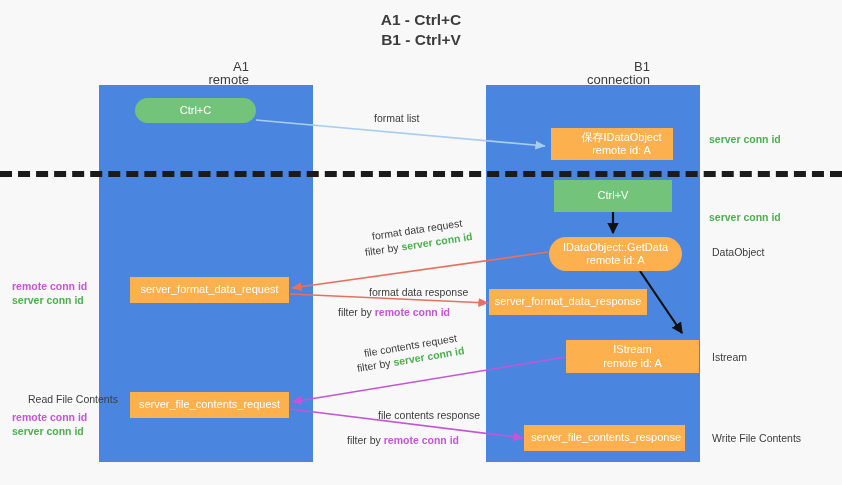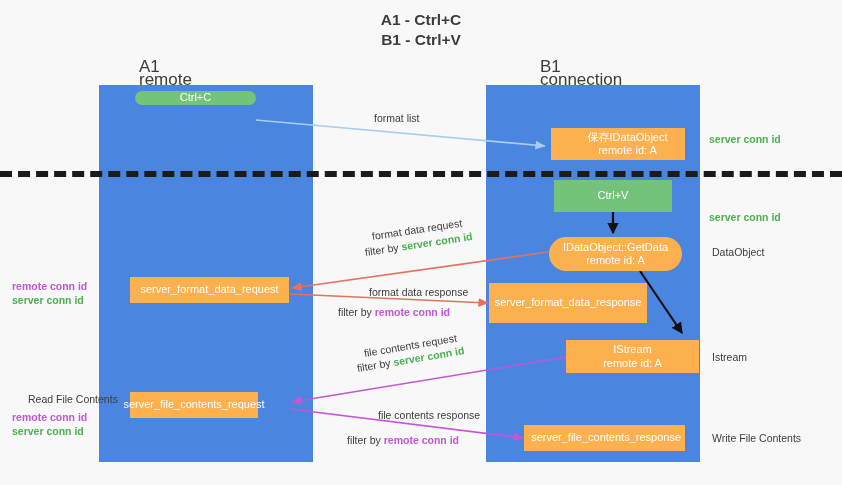--- a/index.html
+++ b/index.html
@@ -23,23 +23,23 @@
     width: 842px;
     height: 485px;
     pointer-events: none;
   }
   .lane {
     position: absolute;
     background: #4a86e0;
   }
   .lane-head {
     position: absolute;
-    text-align: left;
-    color: #3c3c3c;
-    font-size: 17px;
+    text-align: right;
+    color: #3c3c3c;
+    font-size: 13px;
     line-height: 13px;
   }
   .title {
     position: absolute;
     text-align: center;
     color: #3c3c3c;
     font-size: 15.5px;
     line-height: 20px;
   }
   .node {
@@ -137,25 +137,25 @@
 
     <line x1="290" y1="294" x2="488" y2="303" stroke="#e8705f" stroke-width="1.6" marker-end="url(#ah-red)"></line>
 
     <line x1="566" y1="357" x2="292" y2="402" stroke="#c455d6" stroke-width="1.6" marker-end="url(#ah-mag)"></line>
 
     <line x1="290" y1="409" x2="523" y2="438" stroke="#c455d6" stroke-width="1.6" marker-end="url(#ah-mag)"></line>
   </svg>
 
   <div class="divider" style="top:171px;"></div>
 
-  <div class="node green" style="left:135px; top:91px; width:121px; height:14px;border-radius:14px;">
+  <div class="node green" style="left:135px; top:98px; width:121px; height:25px;border-radius:14px;">
     <div>Ctrl+C</div>
   </div>
 
-  <div class="node orange" style="left:551px; top:128px; width:134px; height:32px;padding-left:23px;">
+  <div class="node orange" style="left:551px; top:128px; width:122px; height:32px;padding-left:23px;">
     <div>保存IDataObject</div>
     <div>remote id: A</div>
   </div>
 
   <div class="node green" style="left:554px; top:180px; width:118px; height:32px;">
     <div>Ctrl+V</div>
   </div>
 
   <div class="node orange" style="left:549px; top:237px; width:133px; height:34px;border-radius:17px;">
     <div>IDataObject::GetData</div>
@@ -164,25 +164,25 @@
 
   <div class="node orange" style="left:566px; top:340px; width:133px; height:33px;">
     <div>IStream</div>
     <div>remote id: A</div>
   </div>
 
   <div class="node orange" style="left:130px; top:277px; width:159px; height:26px;">
     <div>server_format_data_request</div>
   </div>
 
-  <div class="node orange" style="left:489px; top:283px; width:158px; height:40px;">
+  <div class="node orange" style="left:489px; top:289px; width:158px; height:26px;">
     <div>server_format_data_response</div>
   </div>
 
-  <div class="node orange" style="left:130px; top:392px; width:128px; height:26px;">
+  <div class="node orange" style="left:130px; top:392px; width:159px; height:26px;">
     <div>server_file_contents_request</div>
   </div>
 
   <div class="node orange" style="left:524px; top:425px; width:161px; height:26px;align-items:flex-end;">
     <div>server_file_contents_response</div>
   </div>
 
   <div class="edge-label" style="left:374px; top:111px;">format list</div>
 
   <div class="edge-label rot-up" style="left:372px; top:229px;">format data request</div>

